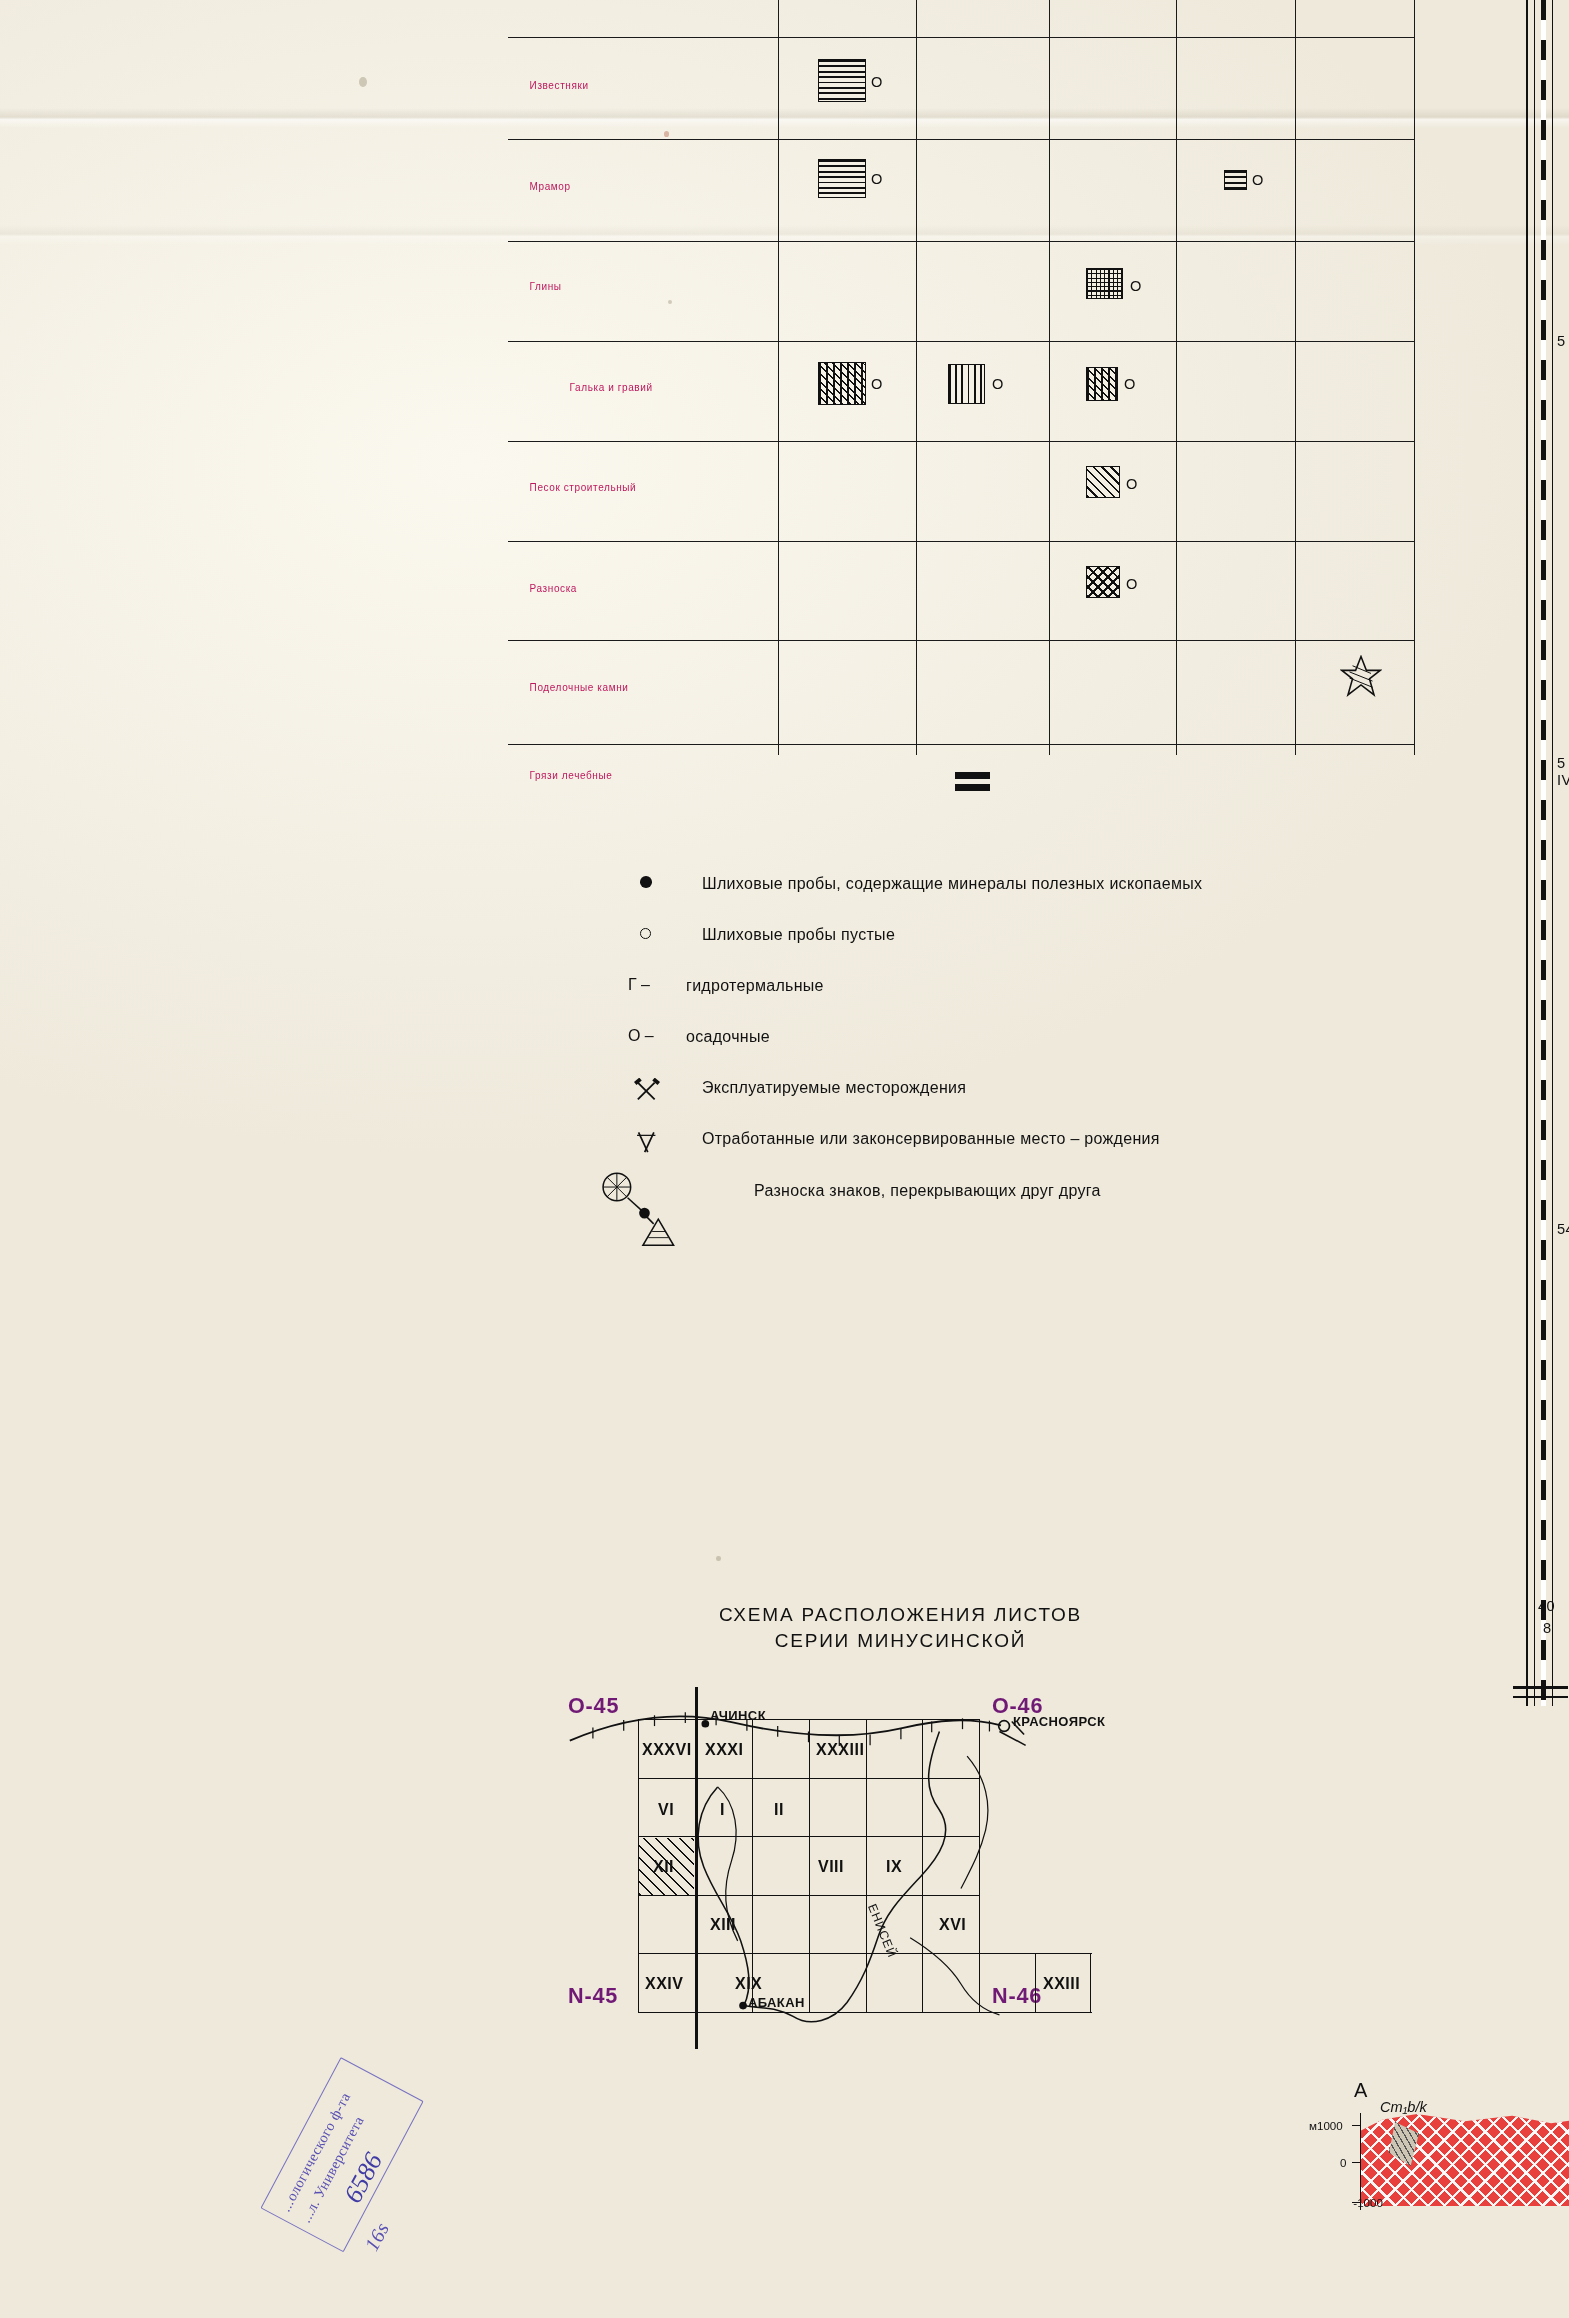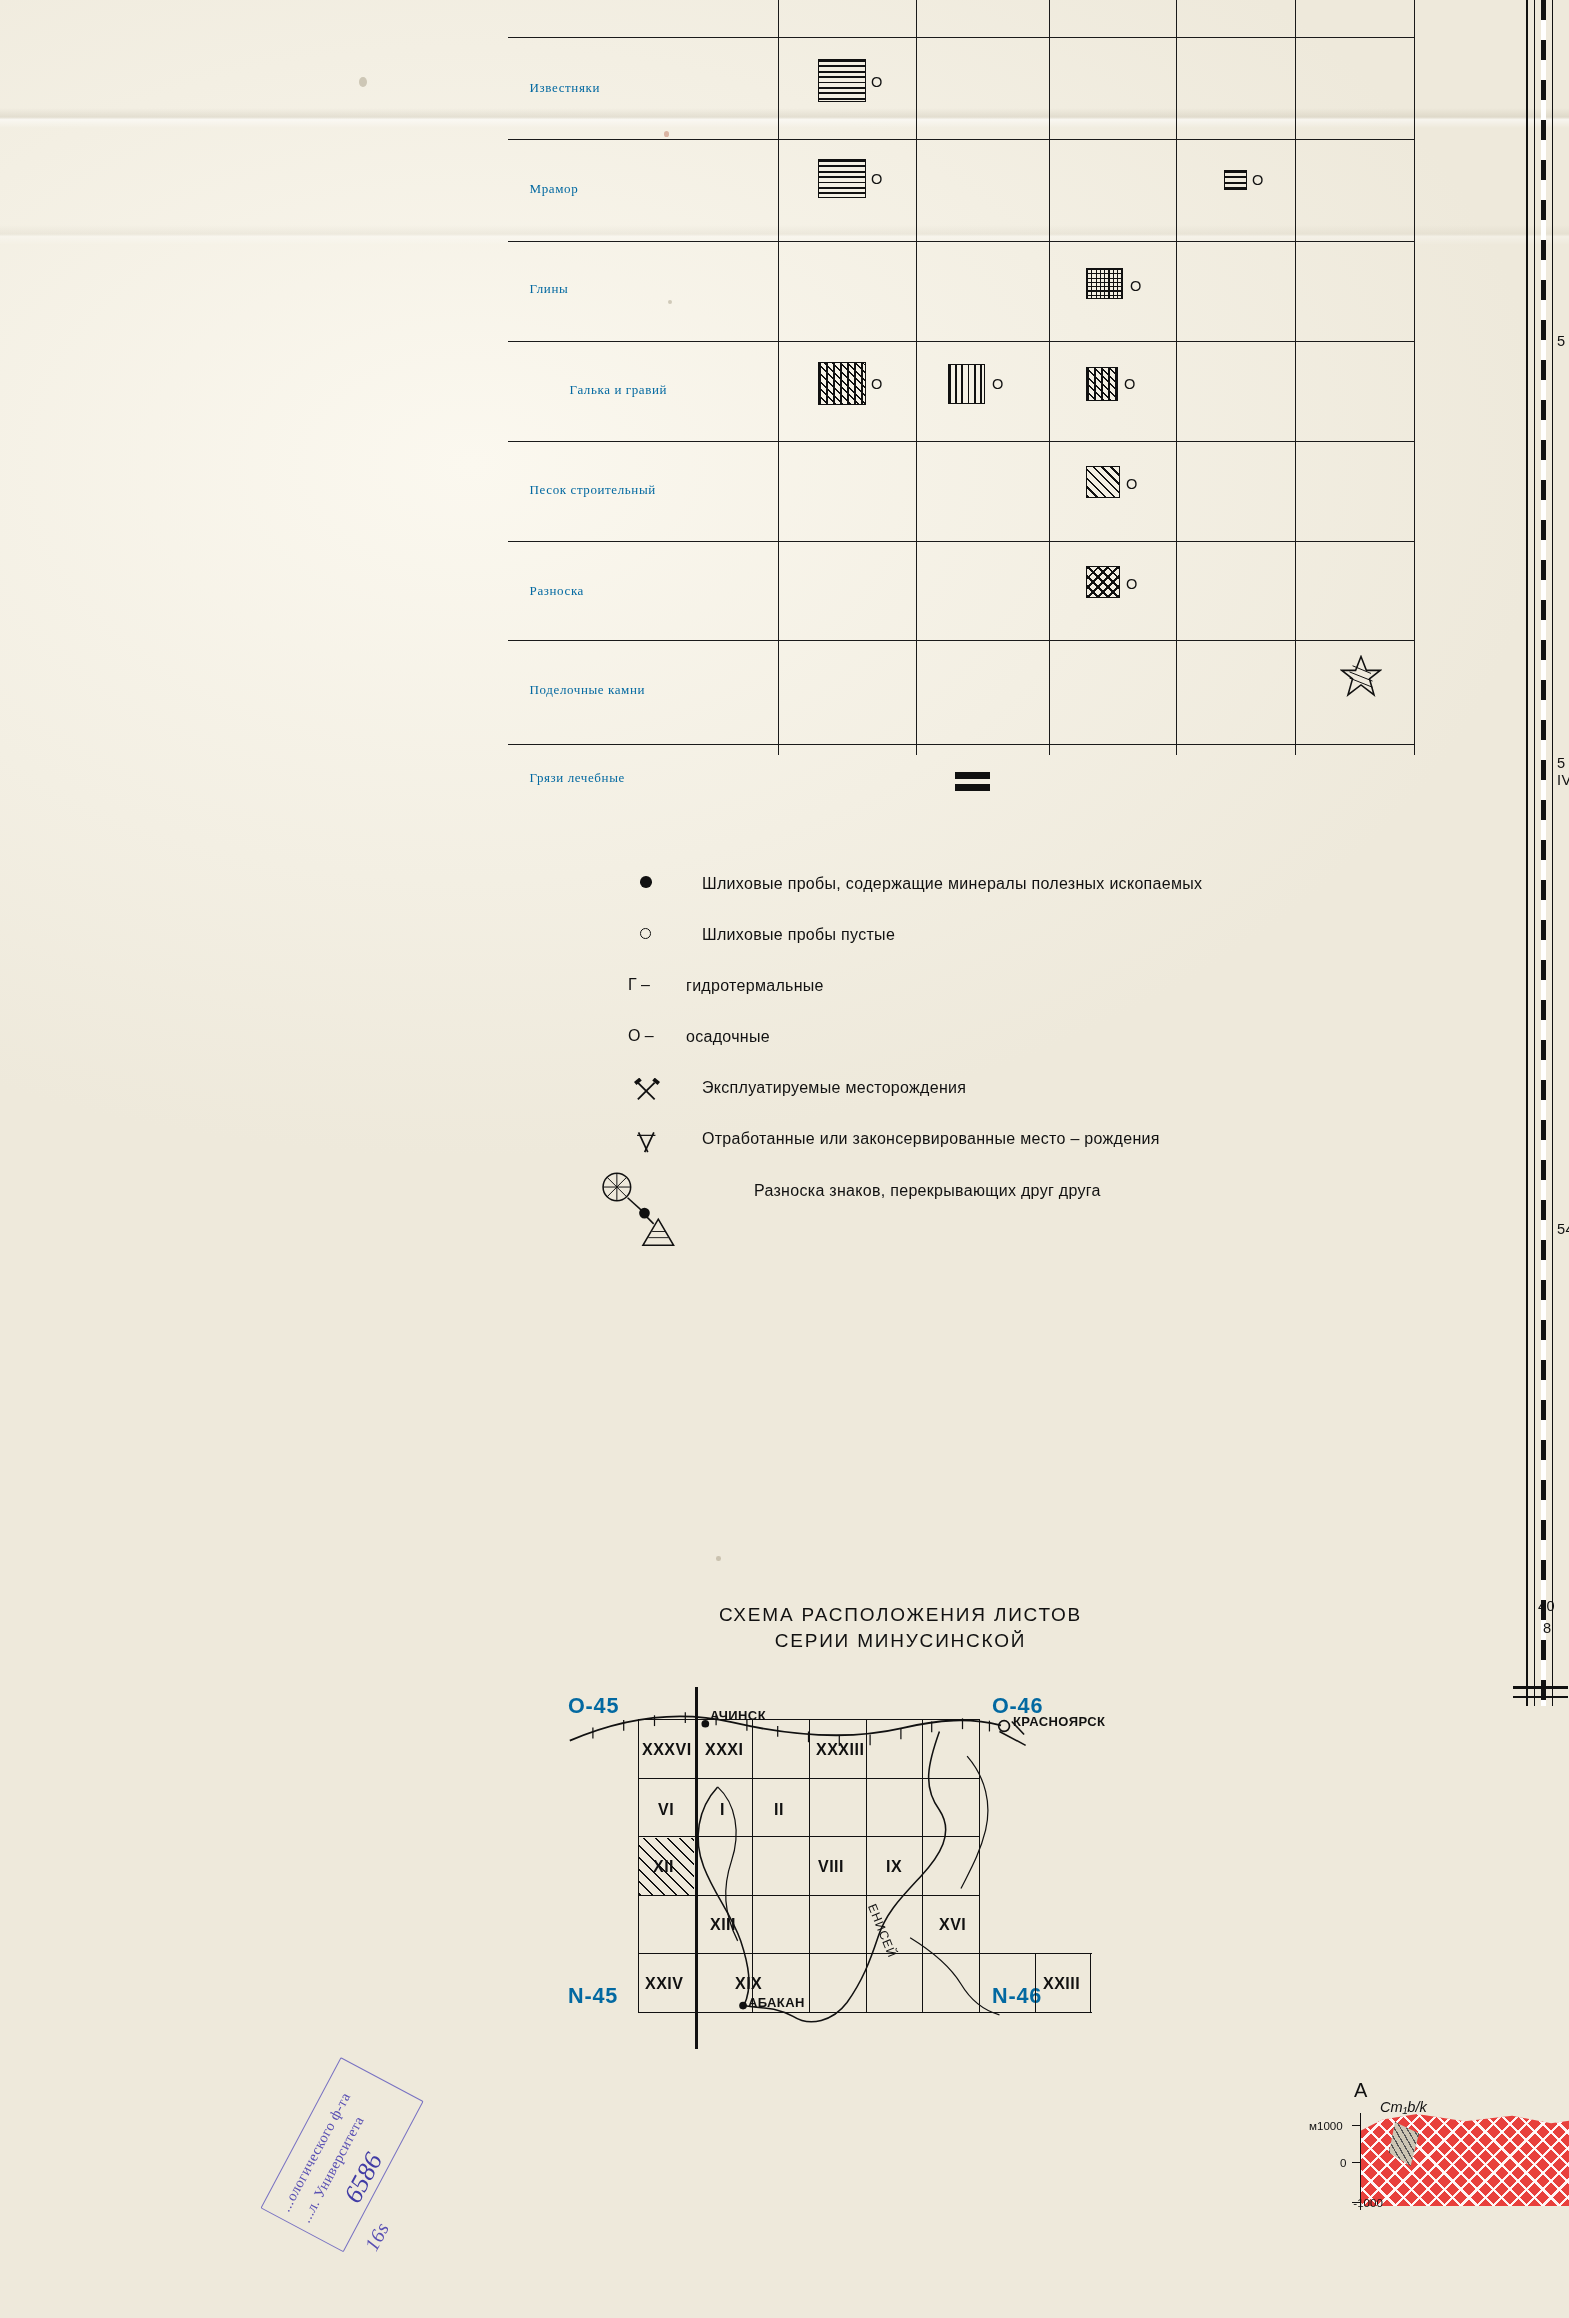--- a/index.html
+++ b/index.html
@@ -51,25 +51,24 @@
     width: 0.8px;
     background: #1a1a1a;
   }
   .row-line {
     position: absolute;
     height: 0.8px;
     background: #1a1a1a;
   }
   .row-label {
     position: absolute;
-    font-size: 13px;
+    font-size: 10px;
     letter-spacing: 0.6px;
-    color: #0369a1;
+    color: #be185d;
     white-space: nowrap;
-    font-family: Liberation Serif, serif;
   }
 
   
   .sw {
     position: absolute;
     border: 1.2px solid #111;
     box-sizing: border-box;
   }
   .sw-horz {
     background-image: repeating-linear-gradient(to bottom, #111 0px, #111 1.7px, transparent 1.7px, transparent 5.4px);
@@ -185,21 +184,21 @@
     position: absolute;
     font-size: 16px;
     color: #111;
     letter-spacing: 0.5px;
     font-weight: 700;
   }
   .corner-label {
     position: absolute;
     font-size: 21.6px;
     font-weight: 700;
-    color: #0369a1;
+    color: #701a75;
     letter-spacing: 0.8px;
   }
   .city-label {
     position: absolute;
     font-size: 13px;
     font-weight: 700;
     color: #111;
     letter-spacing: 0.4px;
   }
   .river-label {

